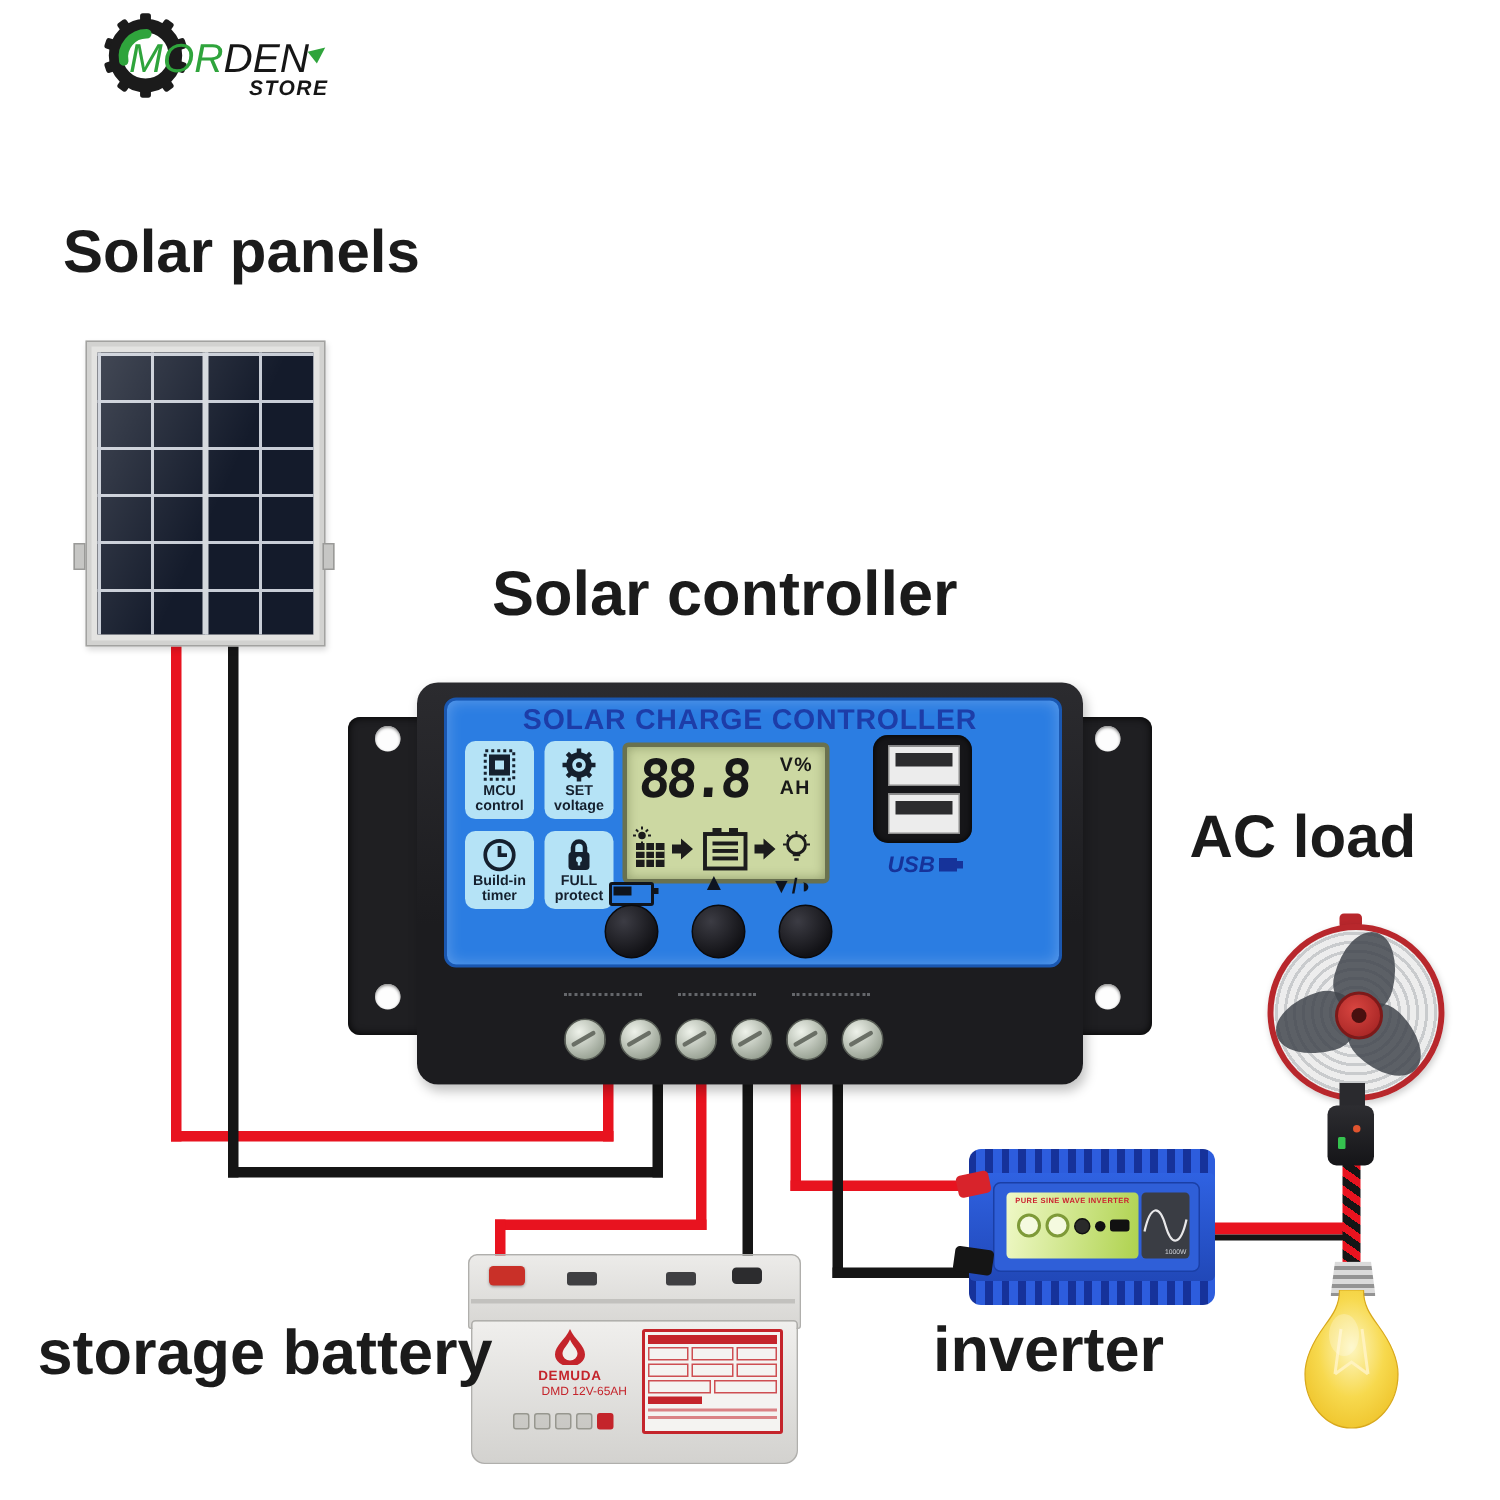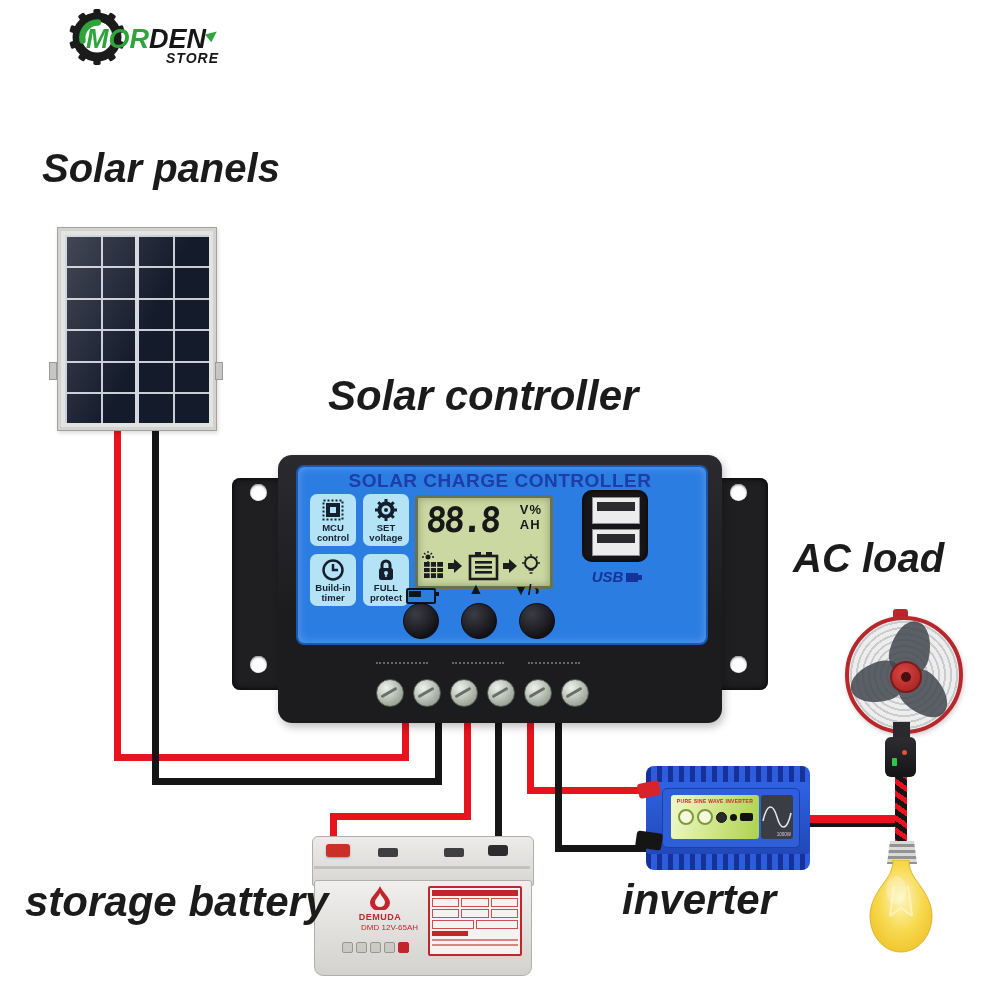--- a/index.html
+++ b/index.html
@@ -1,30 +1,30 @@
 <!DOCTYPE html>
 <html style="--wire-red: #e8131f; --wire-black: #151515; --controller-blue: #2b7de2; --tile-blue: #b5e3f6; --title-blue: #1d3da8; --lcd-green: #ccd8a2; --fan-red: #b8272c; --brand-green: #2fa43c; --battery-red: #c4242b;"><head>
 <meta charset="utf-8">
 <style>
   html,body{margin:0;padding:0;background:#fff;}
   .stage{position:relative;width:1000px;height:1000px;background:#ffffff;overflow:hidden;
          font-family:"Liberation Sans",sans-serif;}
 
   
-  .sec-label{position:absolute;z-index:6;font-style:italic;font-weight:600;color:#1b1b1b;white-space:nowrap;}
+  .sec-label{position:absolute;z-index:6;font-weight:600;color:#1b1b1b;white-space:nowrap;}
   .lbl-panels{left:42px;top:146px;font-size:40px;}
   .lbl-controller{left:328px;top:372px;font-size:42px;}
   .lbl-acload{left:793px;top:536px;font-size:40px;}
   .lbl-battery{left:25px;top:878px;font-size:42px;}
   .lbl-inverter{left:622px;top:876px;font-size:42px;}
 
   
   .logo{position:absolute;left:60px;top:4px;width:220px;height:72px;z-index:6;}
   .logo-gear{position:absolute;left:8px;top:4px;}
-  .logo-text{position:absolute;left:26px;top:20px;font-style:italic;font-weight:700;font-size:27px;letter-spacing:0;}
+  .logo-text{position:absolute;left:26px;top:20px;font-style:italic;font-weight:400;font-size:27px;letter-spacing:0;}
   .logo-mor{color:var(--brand-green);}
   .logo-den{color:#161616;}
   .logo-arrow{display:inline-block;width:0;height:0;border-left:11px solid var(--brand-green);
               border-top:5px solid transparent;border-bottom:5px solid transparent;
               transform:rotate(-38deg);position:relative;top:-8px;left:1px;}
   .logo-sub{position:absolute;left:106px;top:46px;font-style:italic;font-weight:800;font-size:14px;color:#161616;letter-spacing:1px;}
 
   
   .wire{position:absolute;z-index:2;}
   .wr{background:var(--wire-red);}

